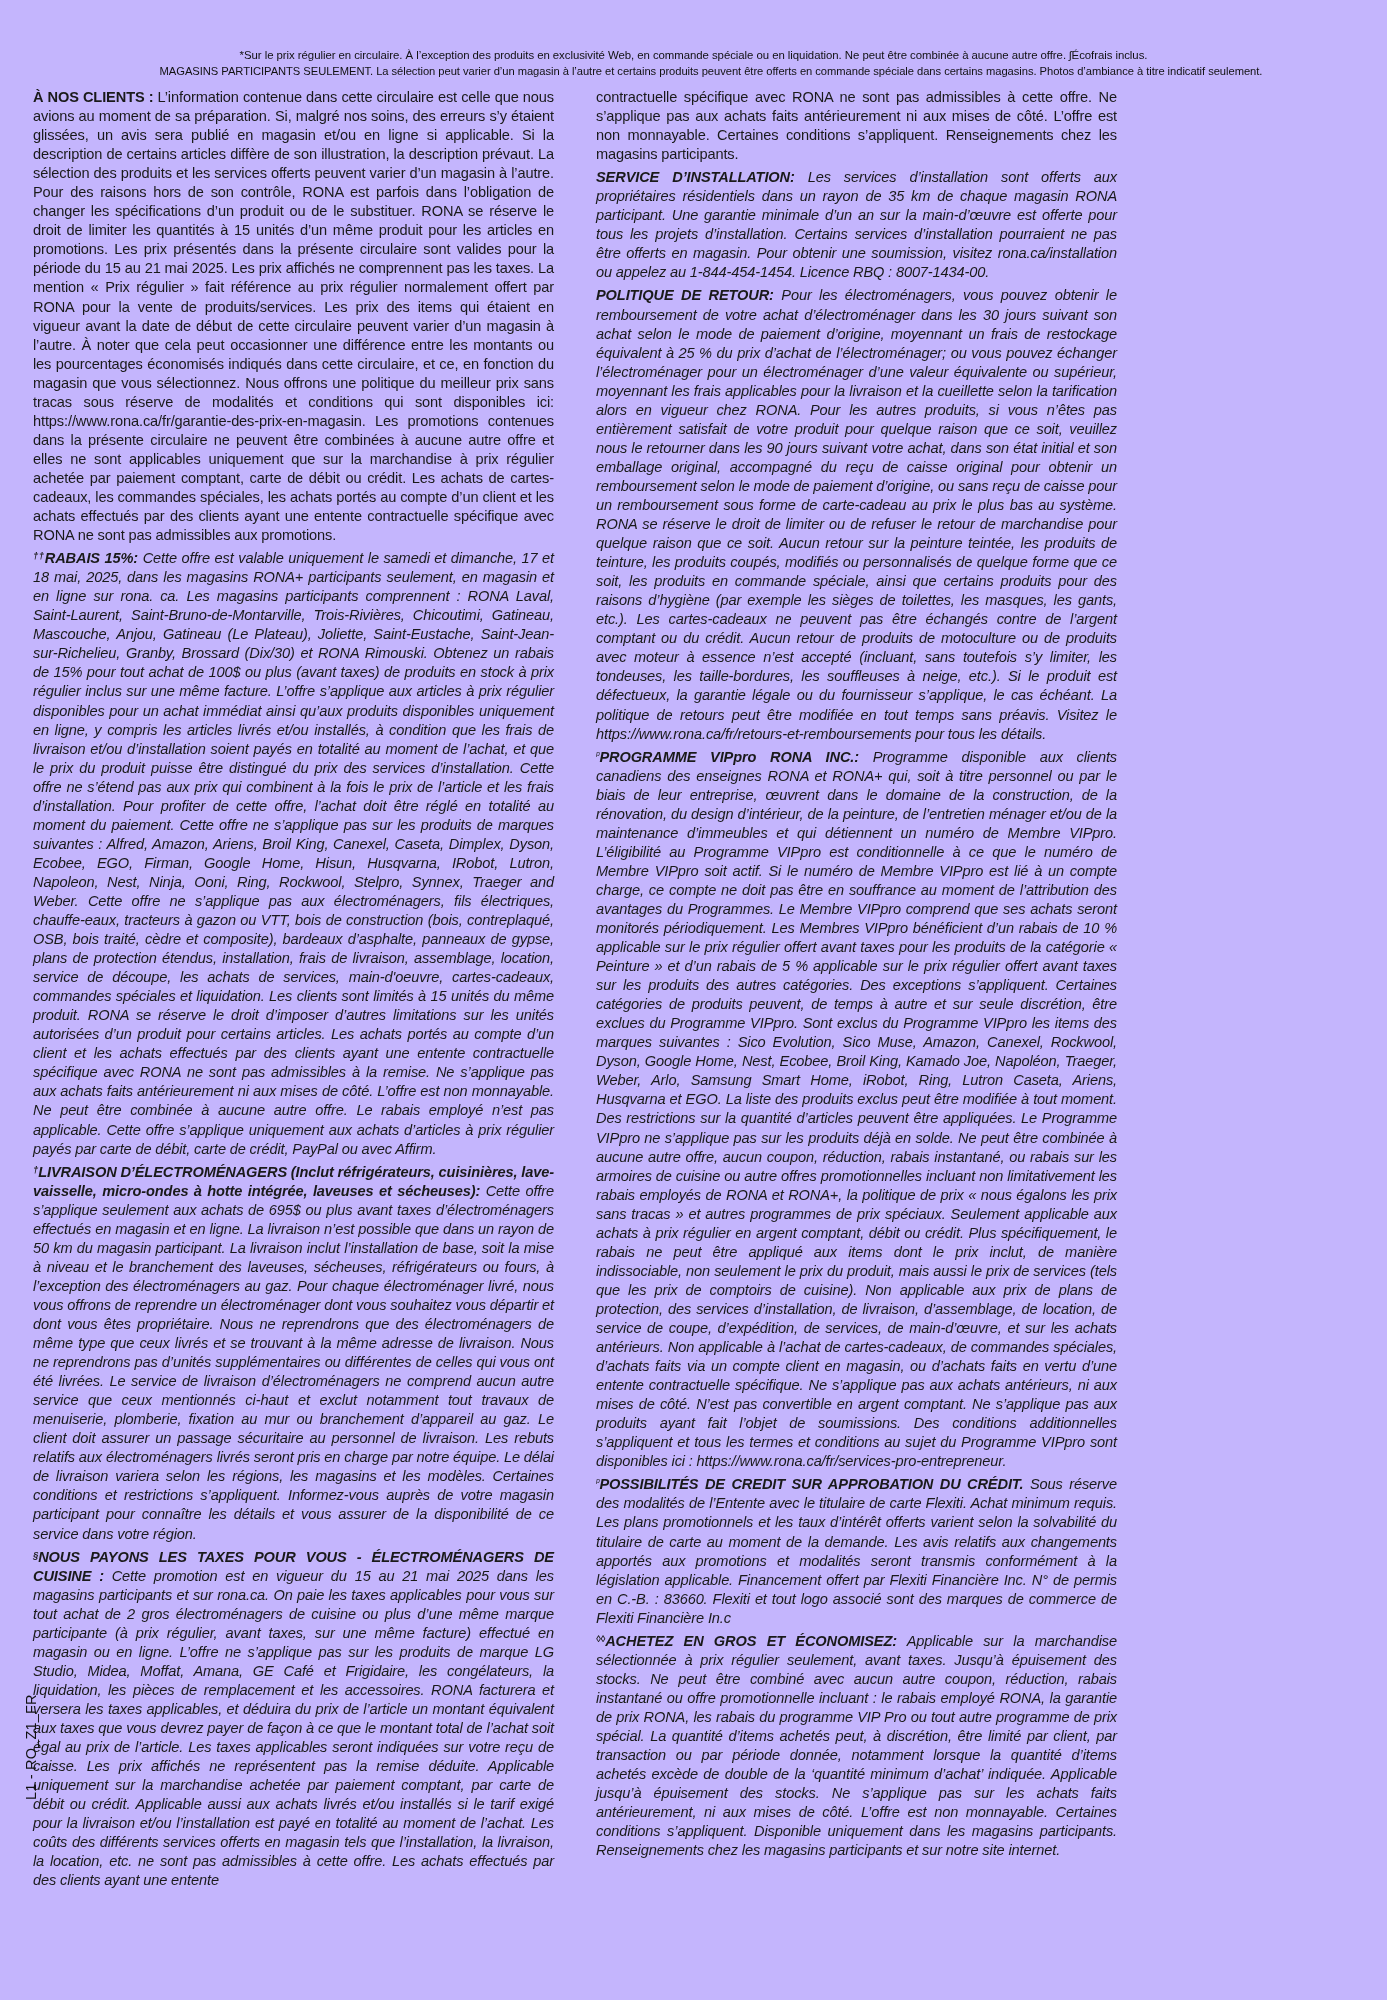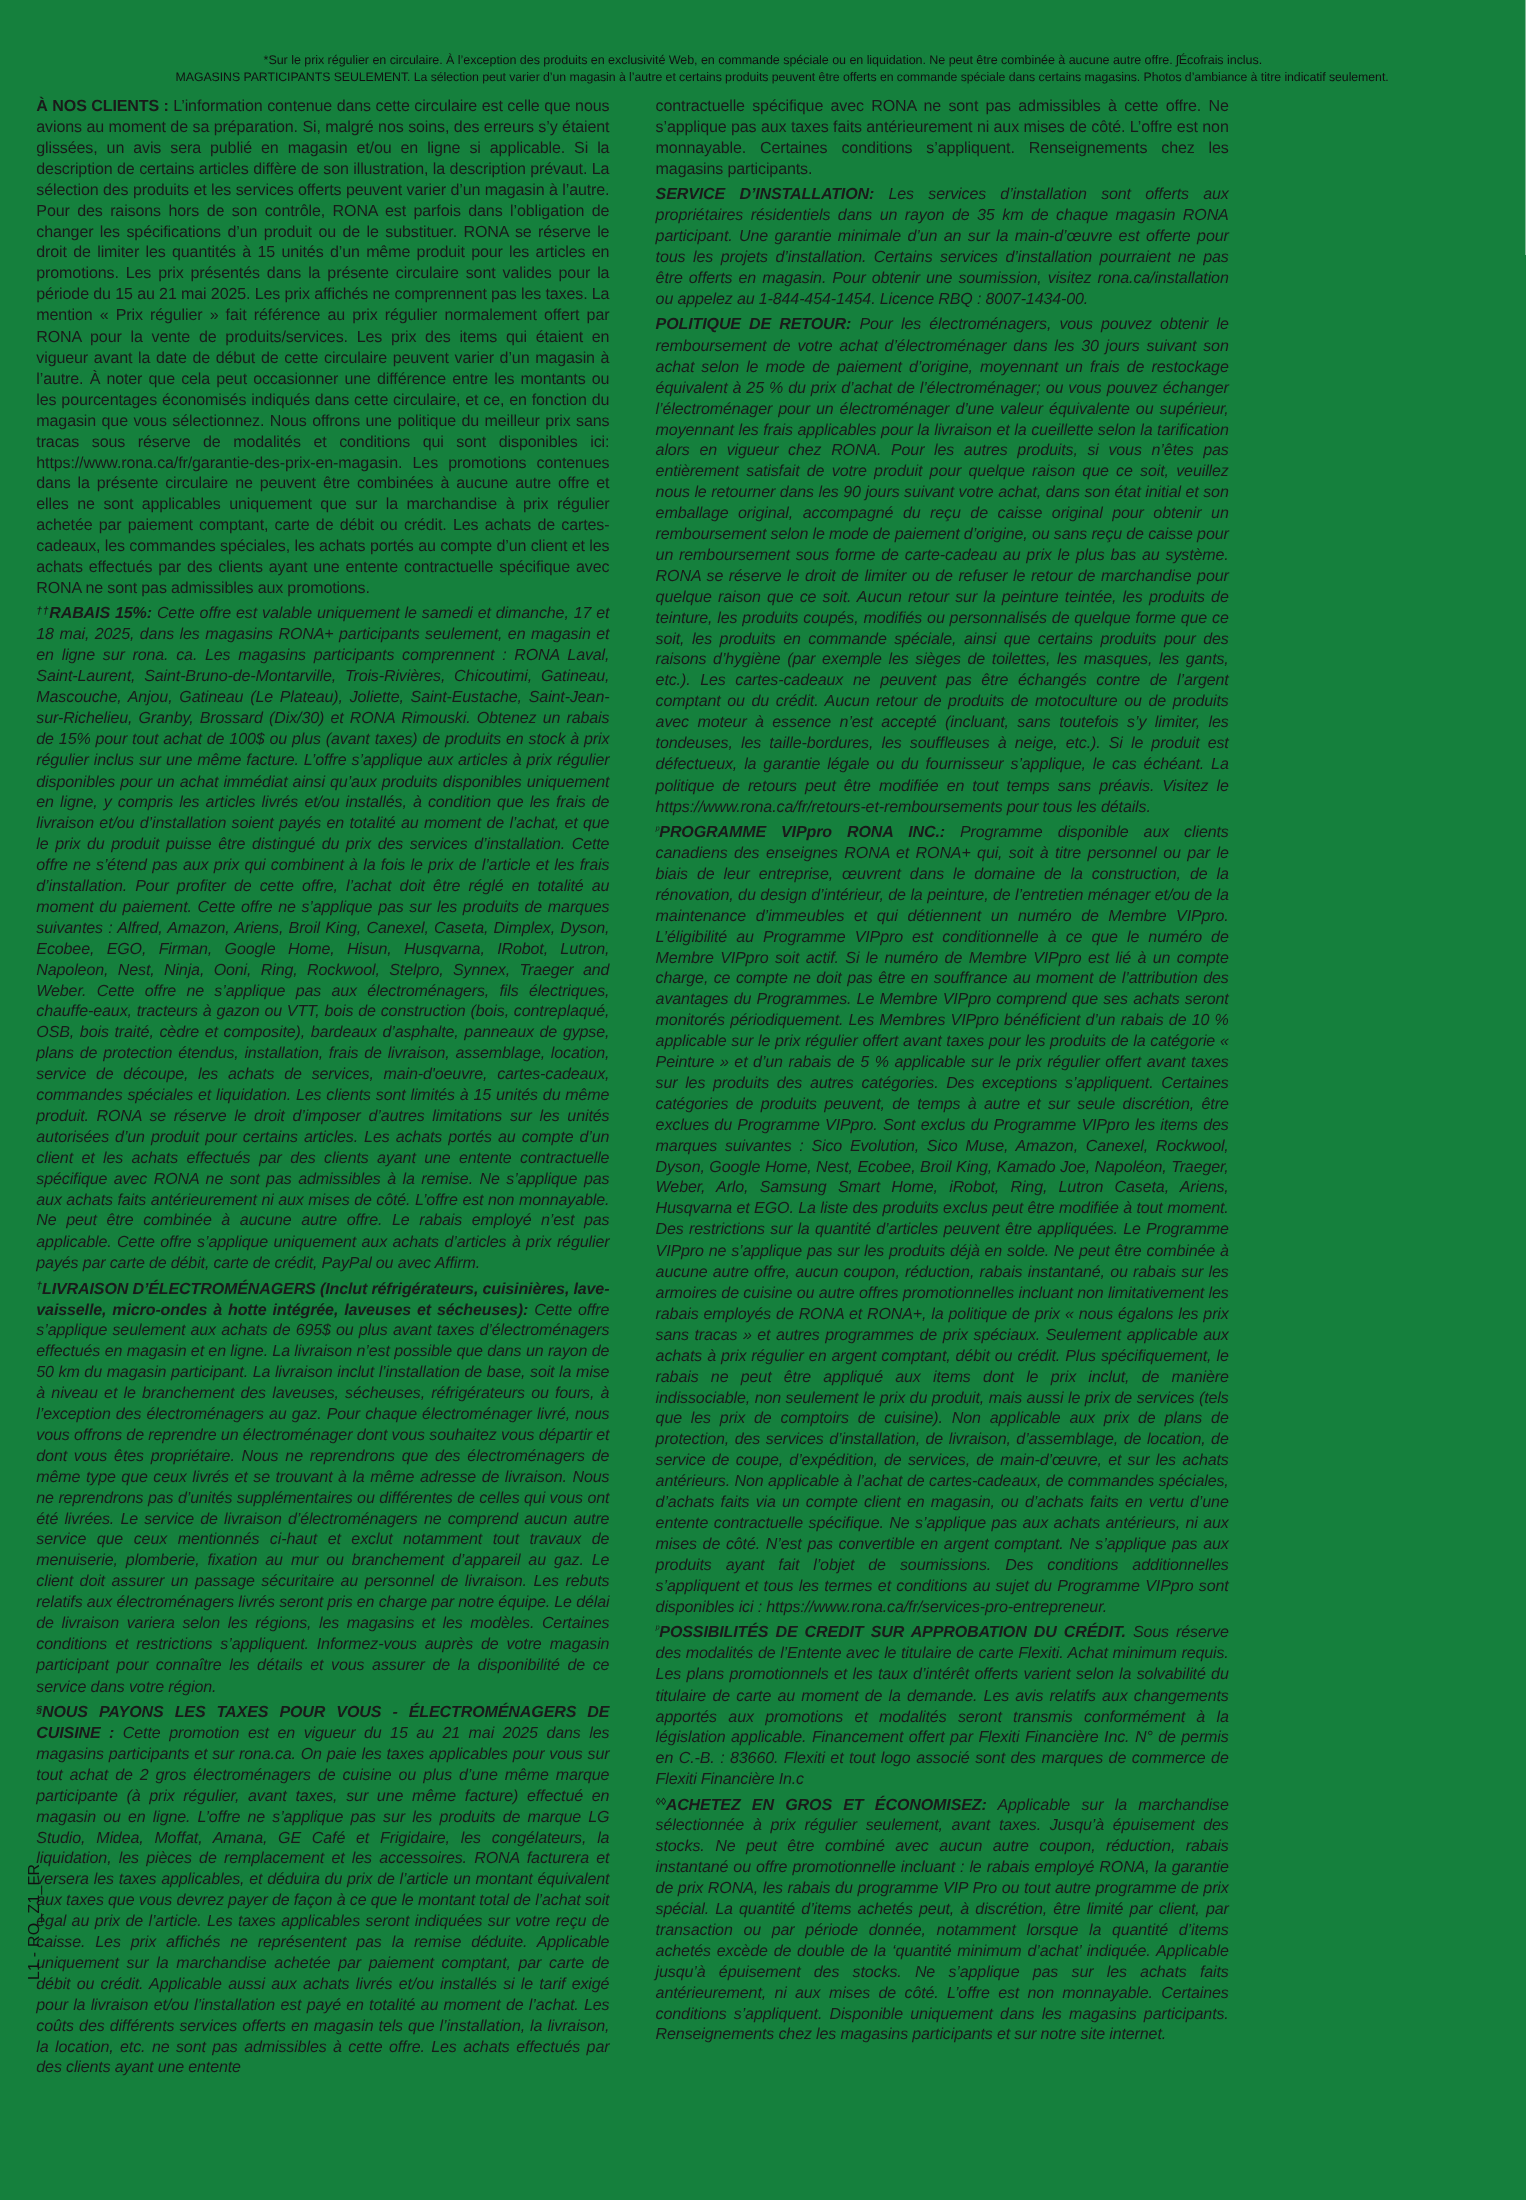--- a/index.html
+++ b/index.html
@@ -8,21 +8,21 @@
     background: #ffffff;
   }
   body {
     font-family: "Liberation Sans", sans-serif;
     color: #1a1a1a;
   }
   .page {
     position: relative;
     width: 1387px;
     height: 2000px;
-    background: #15803d;
+    background: #c4b5fd;
     overflow: hidden;
     box-sizing: border-box;
   }
 
   
   .topnotes {
     position: absolute;
     top: 48px;
     left: 0;
     width: 1387px;
@@ -114,21 +114,21 @@
       <p class="para"><span class="sup">††</span><span class="hd">RABAIS 15%:</span><span> Cette offre est valable uniquement le samedi et dimanche, 17 et 18 mai, 2025, dans les magasins RONA+ participants seulement, en magasin et en ligne sur rona. ca. Les magasins participants comprennent : RONA Laval, Saint-Laurent, Saint-Bruno-de-Montarville, Trois-Rivières, Chicoutimi, Gatineau, Mascouche, Anjou, Gatineau (Le Plateau), Joliette, Saint-Eustache, Saint-Jean-sur-Richelieu, Granby, Brossard (Dix/30) et RONA Rimouski. Obtenez un rabais de 15% pour tout achat de 100$ ou plus (avant taxes) de produits en stock à prix régulier inclus sur une même facture. L’offre s’applique aux articles à prix régulier disponibles pour un achat immédiat ainsi qu’aux produits disponibles uniquement en ligne, y compris les articles livrés et/ou installés, à condition que les frais de livraison et/ou d’installation soient payés en totalité au moment de l’achat, et que le prix du produit puisse être distingué du prix des services d’installation. Cette offre ne s’étend pas aux prix qui combinent à la fois le prix de l’article et les frais d’installation. Pour profiter de cette offre, l’achat doit être réglé en totalité au moment du paiement. Cette offre ne s’applique pas sur les produits de marques suivantes : Alfred, Amazon, Ariens, Broil King, Canexel, Caseta, Dimplex, Dyson, Ecobee, EGO, Firman, Google Home, Hisun, Husqvarna, IRobot, Lutron, Napoleon, Nest, Ninja, Ooni, Ring, Rockwool, Stelpro, Synnex, Traeger and Weber. Cette offre ne s’applique pas aux électroménagers, fils électriques, chauffe-eaux, tracteurs à gazon ou VTT, bois de construction (bois, contreplaqué, OSB, bois traité, cèdre et composite), bardeaux d’asphalte, panneaux de gypse, plans de protection étendus, installation, frais de livraison, assemblage, location, service de découpe, les achats de services, main-d'oeuvre, cartes-cadeaux, commandes spéciales et liquidation. Les clients sont limités à 15 unités du même produit. RONA se réserve le droit d’imposer d’autres limitations sur les unités autorisées d’un produit pour certains articles. Les achats portés au compte d’un client et les achats effectués par des clients ayant une entente contractuelle spécifique avec RONA ne sont pas admissibles à la remise. Ne s’applique pas aux achats faits antérieurement ni aux mises de côté. L’offre est non monnayable. Ne peut être combinée à aucune autre offre. Le rabais employé n’est pas applicable. Cette offre s’applique uniquement aux achats d’articles à prix régulier payés par carte de débit, carte de crédit, PayPal ou avec Affirm.</span></p>
 
       <p class="para"><span class="sup">†</span><span class="hd">LIVRAISON D’ÉLECTROMÉNAGERS (Inclut réfrigérateurs, cuisinières, lave-vaisselle, micro-ondes à hotte intégrée, laveuses et sécheuses):</span><span> Cette offre s’applique seulement aux achats de 695$ ou plus avant taxes d’électroménagers effectués en magasin et en ligne. La livraison n’est possible que dans un rayon de 50 km du magasin participant. La livraison inclut l’installation de base, soit la mise à niveau et le branchement des laveuses, sécheuses, réfrigérateurs ou fours, à l’exception des électroménagers au gaz. Pour chaque électroménager livré, nous vous offrons de reprendre un électroménager dont vous souhaitez vous départir et dont vous êtes propriétaire. Nous ne reprendrons que des électroménagers de même type que ceux livrés et se trouvant à la même adresse de livraison. Nous ne reprendrons pas d’unités supplémentaires ou différentes de celles qui vous ont été livrées. Le service de livraison d’électroménagers ne comprend aucun autre service que ceux mentionnés ci-haut et exclut notamment tout travaux de menuiserie, plomberie, fixation au mur ou branchement d’appareil au gaz. Le client doit assurer un passage sécuritaire au personnel de livraison. Les rebuts relatifs aux électroménagers livrés seront pris en charge par notre équipe. Le délai de livraison variera selon les régions, les magasins et les modèles. Certaines conditions et restrictions s’appliquent. Informez-vous auprès de votre magasin participant pour connaître les détails et vous assurer de la disponibilité de ce service dans votre région.</span></p>
 
       <p class="para"><span class="sup">§</span><span class="hd">NOUS PAYONS LES TAXES POUR VOUS - ÉLECTROMÉNAGERS DE CUISINE :</span><span> Cette promotion est en vigueur du 15 au 21 mai 2025 dans les magasins participants et sur rona.ca. On paie les taxes applicables pour vous sur tout achat de 2 gros électroménagers de cuisine ou plus d’une même marque participante (à prix régulier, avant taxes, sur une même facture) effectué en magasin ou en ligne. L’offre ne s’applique pas sur les produits de marque LG Studio, Midea, Moffat, Amana, GE Café et Frigidaire, les congélateurs, la liquidation, les pièces de remplacement et les accessoires. RONA facturera et versera les taxes applicables, et déduira du prix de l’article un montant équivalent aux taxes que vous devrez payer de façon à ce que le montant total de l’achat soit égal au prix de l’article. Les taxes applicables seront indiquées sur votre reçu de caisse. Les prix affichés ne représentent pas la remise déduite. Applicable uniquement sur la marchandise achetée par paiement comptant, par carte de débit ou crédit. Applicable aussi aux achats livrés et/ou installés si le tarif exigé pour la livraison et/ou l’installation est payé en totalité au moment de l’achat. Les coûts des différents services offerts en magasin tels que l’installation, la livraison, la location, etc. ne sont pas admissibles à cette offre. Les achats effectués par des clients ayant une entente</span></p>
 
     </div>
 
     <div class="col right">
 
-      <p class="para"><span>contractuelle spécifique avec RONA ne sont pas admissibles à cette offre. Ne s’applique pas aux taxes faits antérieurement ni aux mises de côté. L’offre est non monnayable. Certaines conditions s’appliquent. Renseignements chez les magasins participants.</span></p>
+      <p class="para"><span>contractuelle spécifique avec RONA ne sont pas admissibles à cette offre. Ne s’applique pas aux achats faits antérieurement ni aux mises de côté. L’offre est non monnayable. Certaines conditions s’appliquent. Renseignements chez les magasins participants.</span></p>
 
       <p class="para"><span class="sup"></span><span class="hd">SERVICE D’INSTALLATION:</span><span> Les services d’installation sont offerts aux propriétaires résidentiels dans un rayon de 35 km de chaque magasin RONA participant. Une garantie minimale d’un an sur la main-d’œuvre est offerte pour tous les projets d’installation. Certains services d’installation pourraient ne pas être offerts en magasin. Pour obtenir une soumission, visitez rona.ca/installation ou appelez au 1-844-454-1454. Licence RBQ : 8007-1434-00.</span></p>
 
       <p class="para"><span class="sup"></span><span class="hd">POLITIQUE DE RETOUR:</span><span> Pour les électroménagers, vous pouvez obtenir le remboursement de votre achat d’électroménager dans les 30 jours suivant son achat selon le mode de paiement d’origine, moyennant un frais de restockage équivalent à 25 % du prix d’achat de l’électroménager; ou vous pouvez échanger l’électroménager pour un électroménager d’une valeur équivalente ou supérieur, moyennant les frais applicables pour la livraison et la cueillette selon la tarification alors en vigueur chez RONA. Pour les autres produits, si vous n’êtes pas entièrement satisfait de votre produit pour quelque raison que ce soit, veuillez nous le retourner dans les 90 jours suivant votre achat, dans son état initial et son emballage original, accompagné du reçu de caisse original pour obtenir un remboursement selon le mode de paiement d’origine, ou sans reçu de caisse pour un remboursement sous forme de carte-cadeau au prix le plus bas au système. RONA se réserve le droit de limiter ou de refuser le retour de marchandise pour quelque raison que ce soit. Aucun retour sur la peinture teintée, les produits de teinture, les produits coupés, modifiés ou personnalisés de quelque forme que ce soit, les produits en commande spéciale, ainsi que certains produits pour des raisons d’hygiène (par exemple les sièges de toilettes, les masques, les gants, etc.). Les cartes-cadeaux ne peuvent pas être échangés contre de l’argent comptant ou du crédit. Aucun retour de produits de motoculture ou de produits avec moteur à essence n’est accepté (incluant, sans toutefois s’y limiter, les tondeuses, les taille-bordures, les souffleuses à neige, etc.). Si le produit est défectueux, la garantie légale ou du fournisseur s’applique, le cas échéant. La politique de retours peut être modifiée en tout temps sans préavis. Visitez le https://www.rona.ca/fr/retours-et-remboursements pour tous les détails.</span></p>
 
       <p class="para"><span class="sup-plain">ᵖ</span><span class="hd">PROGRAMME VIPpro RONA INC.:</span><span> Programme disponible aux clients canadiens des enseignes RONA et RONA+ qui, soit à titre personnel ou par le biais de leur entreprise, œuvrent dans le domaine de la construction, de la rénovation, du design d’intérieur, de la peinture, de l’entretien ménager et/ou de la maintenance d’immeubles et qui détiennent un numéro de Membre VIPpro. L’éligibilité au Programme VIPpro est conditionnelle à ce que le numéro de Membre VIPpro soit actif. Si le numéro de Membre VIPpro est lié à un compte charge, ce compte ne doit pas être en souffrance au moment de l’attribution des avantages du Programmes. Le Membre VIPpro comprend que ses achats seront monitorés périodiquement. Les Membres VIPpro bénéficient d’un rabais de 10 % applicable sur le prix régulier offert avant taxes pour les produits de la catégorie « Peinture » et d’un rabais de 5 % applicable sur le prix régulier offert avant taxes sur les produits des autres catégories. Des exceptions s’appliquent. Certaines catégories de produits peuvent, de temps à autre et sur seule discrétion, être exclues du Programme VIPpro. Sont exclus du Programme VIPpro les items des marques suivantes : Sico Evolution, Sico Muse, Amazon, Canexel, Rockwool, Dyson, Google Home, Nest, Ecobee, Broil King, Kamado Joe, Napoléon, Traeger, Weber, Arlo, Samsung Smart Home, iRobot, Ring, Lutron Caseta, Ariens, Husqvarna et EGO. La liste des produits exclus peut être modifiée à tout moment. Des restrictions sur la quantité d’articles peuvent être appliquées. Le Programme VIPpro ne s’applique pas sur les produits déjà en solde. Ne peut être combinée à aucune autre offre, aucun coupon, réduction, rabais instantané, ou rabais sur les armoires de cuisine ou autre offres promotionnelles incluant non limitativement les rabais employés de RONA et RONA+, la politique de prix « nous égalons les prix sans tracas » et autres programmes de prix spéciaux. Seulement applicable aux achats à prix régulier en argent comptant, débit ou crédit. Plus spécifiquement, le rabais ne peut être appliqué aux items dont le prix inclut, de manière indissociable, non seulement le prix du produit, mais aussi le prix de services (tels que les prix de comptoirs de cuisine). Non applicable aux prix de plans de protection, des services d’installation, de livraison, d’assemblage, de location, de service de coupe, d’expédition, de services, de main-d’œuvre, et sur les achats antérieurs. Non applicable à l’achat de cartes-cadeaux, de commandes spéciales, d’achats faits via un compte client en magasin, ou d’achats faits en vertu d’une entente contractuelle spécifique. Ne s’applique pas aux achats antérieurs, ni aux mises de côté. N’est pas convertible en argent comptant. Ne s’applique pas aux produits ayant fait l’objet de soumissions. Des conditions additionnelles s’appliquent et tous les termes et conditions au sujet du Programme VIPpro sont disponibles ici : https://www.rona.ca/fr/services-pro-entrepreneur.</span></p>
 
       <p class="para"><span class="sup-plain">ᵖ</span><span class="hd">POSSIBILITÉS DE CREDIT SUR APPROBATION DU CRÉDIT.</span><span> Sous réserve des modalités de l’Entente avec le titulaire de carte Flexiti. Achat minimum requis. Les plans promotionnels et les taux d’intérêt offerts varient selon la solvabilité du titulaire de carte au moment de la demande. Les avis relatifs aux changements apportés aux promotions et modalités seront transmis conformément à la législation applicable. Financement offert par Flexiti Financière Inc. N° de permis en C.-B. : 83660. Flexiti et tout logo associé sont des marques de commerce de Flexiti Financière In.c</span></p>
 
       <p class="para"><span class="sup">◊◊</span><span class="hd">ACHETEZ EN GROS ET ÉCONOMISEZ:</span><span> Applicable sur la marchandise sélectionnée à prix régulier seulement, avant taxes. Jusqu’à épuisement des stocks. Ne peut être combiné avec aucun autre coupon, réduction, rabais instantané ou offre promotionnelle incluant : le rabais employé RONA, la garantie de prix RONA, les rabais du programme VIP Pro ou tout autre programme de prix spécial. La quantité d’items achetés peut, à discrétion, être limité par client, par transaction ou par période donnée, notamment lorsque la quantité d’items achetés excède de double de la ‘quantité minimum d’achat’ indiquée. Applicable jusqu’à épuisement des stocks. Ne s’applique pas sur les achats faits antérieurement, ni aux mises de côté. L’offre est non monnayable. Certaines conditions s’appliquent. Disponible uniquement dans les magasins participants. Renseignements chez les magasins participants et sur notre site internet.</span></p>

